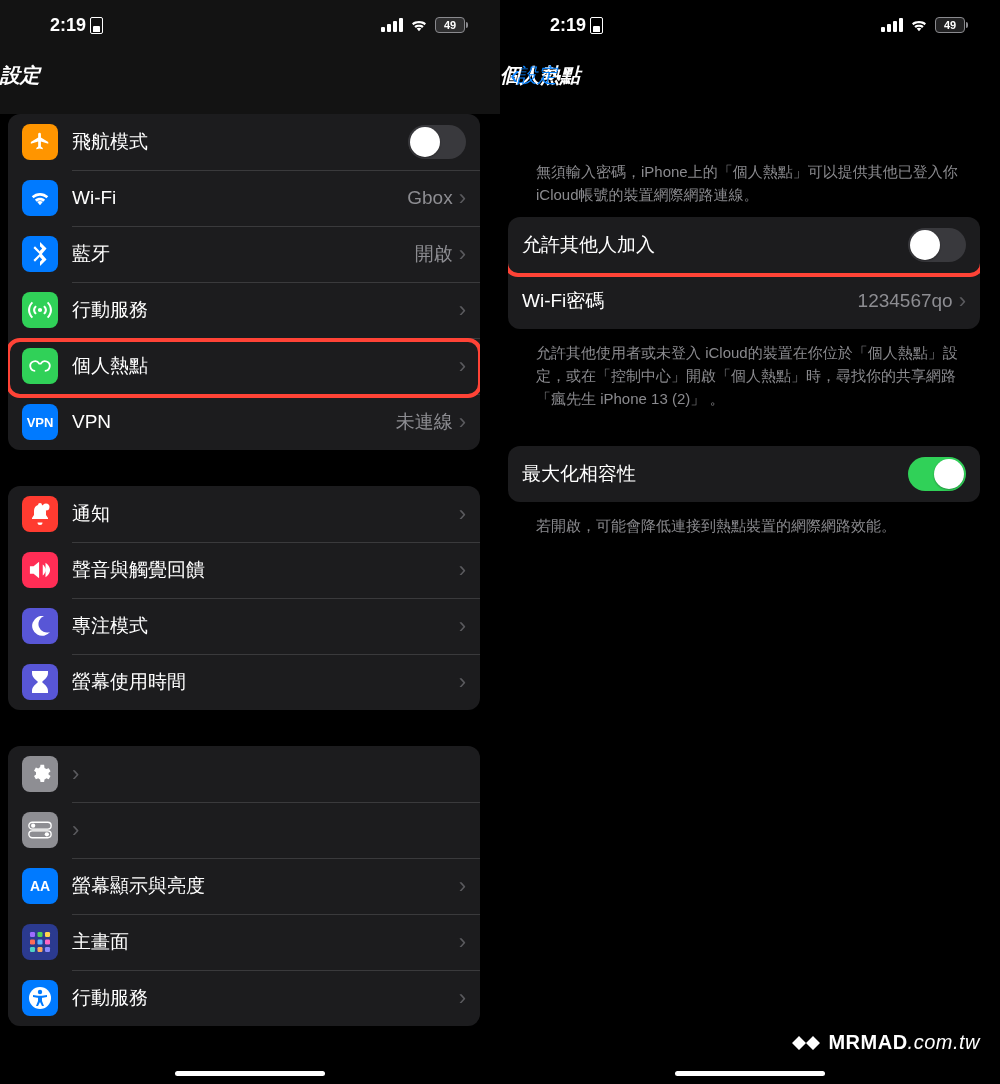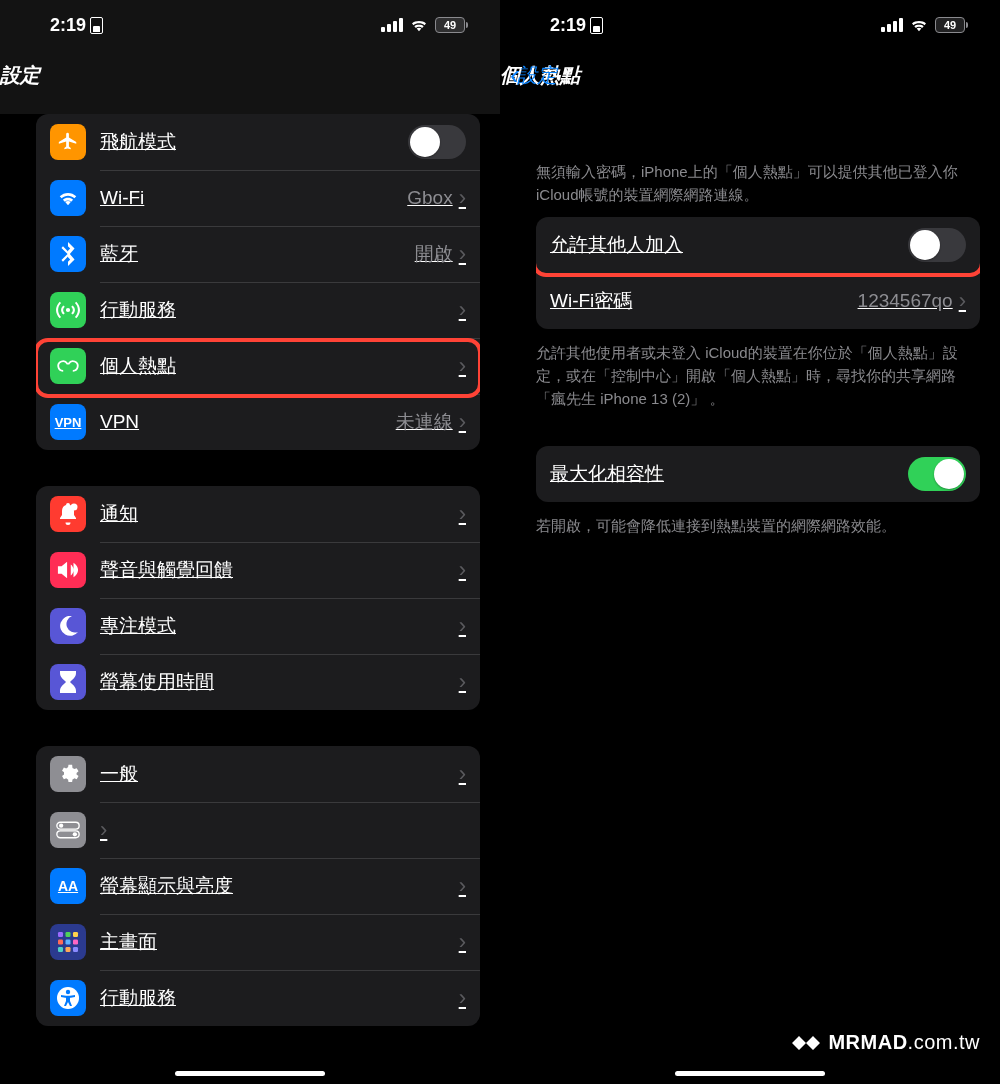--- a/index.html
+++ b/index.html
@@ -56,26 +56,25 @@
     font-size: 20px; font-weight: 600; font-style: italic;
   }
   .back-btn {
     position:absolute; left:10px; top:0; bottom:0;
     display:flex; align-items:center; gap:0px;
     color:#0a84ff; font-size:20px; font-weight:400;
   }
   .back-chev { font-size:28px; line-height:1; margin-right:-2px; font-weight:500;}
   
   .group {
-    margin: 0 20px 36px 36px;
+    margin: 0 20px 36px 8px;
     background:#1c1c1e;
     border-radius:12px;
     overflow:hidden;
     position:relative;
-    text-decoration:underline;
   }
   .row {
     display:flex; align-items:center;
     min-height:56px;
     padding: 6px 14px 6px 14px;
     position:relative;
   }
   .row + .row::before {
     content:""; position:absolute; top:0; left:64px; right:0; height:1px;
     background:#3a3a3c;
@@ -117,21 +116,21 @@
   .header-text {
     color:#8a8a8e; font-size:15px; line-height:1.55;
     padding: 0 36px; margin-bottom:10px;
   }
   
   .watermark {
     position:absolute; right:20px; bottom:30px;
     color:#fff; font-weight:700; letter-spacing:0.5px;
     display:flex; align-items:center; gap:8px; font-size:20px;
   }
-  .watermark .thin { font-weight:400; }
+  .watermark .thin { font-weight:400;font-style:italic; }
   .wm-logo { width:28px; height:18px; }
   .home-ind {
     position:absolute; bottom:8px; left:50%; transform:translateX(-50%);
     width:150px; height:5px; background:#fff; border-radius:3px;
   }
   .spacer-top-right { height: 60px; }
 </style>
 </head>
 <body>
 
@@ -264,21 +263,20 @@
     </div>
   </div>
 
   <div class="group" style="margin-bottom:0;">
     <div class="row">
       <div class="app-icon" style="background:#8e8e93">
         <svg width="22" height="22" viewBox="0 0 24 24">
             <path fill="#fff" d="M12 8a4 4 0 1 0 0 8 4 4 0 0 0 0-8Zm9.4 4a7 7 0 0 0-.1-1.2l2.2-1.7-2-3.5-2.6 1a7 7 0 0 0-2-1.2L16.5 2h-4l-.4 2.7a7 7 0 0 0-2 1.2l-2.6-1-2 3.5 2.2 1.7a7 7 0 0 0 0 2.4l-2.2 1.7 2 3.5 2.6-1a7 7 0 0 0 2 1.2l.4 2.7h4l.4-2.7a7 7 0 0 0 2-1.2l2.6 1 2-3.5-2.2-1.7c0-.4.1-.8.1-1.2Z"></path>
           </svg>
       </div>
-      <div class="row-label">一般</div>
       <div class="chev">›</div>
     </div>
     <div class="row">
       <div class="app-icon" style="background:#8e8e93">
         <svg width="24" height="20" viewBox="0 0 28 20">
             <rect x="1" y="1" width="26" height="8" rx="4" fill="none" stroke="#fff" stroke-width="1.6"></rect>
             <circle cx="6" cy="5" r="2.5" fill="#fff"></circle>
             <rect x="1" y="11" width="26" height="8" rx="4" fill="none" stroke="#fff" stroke-width="1.6"></rect>
             <circle cx="22" cy="15" r="2.5" fill="#fff"></circle>
           </svg>

